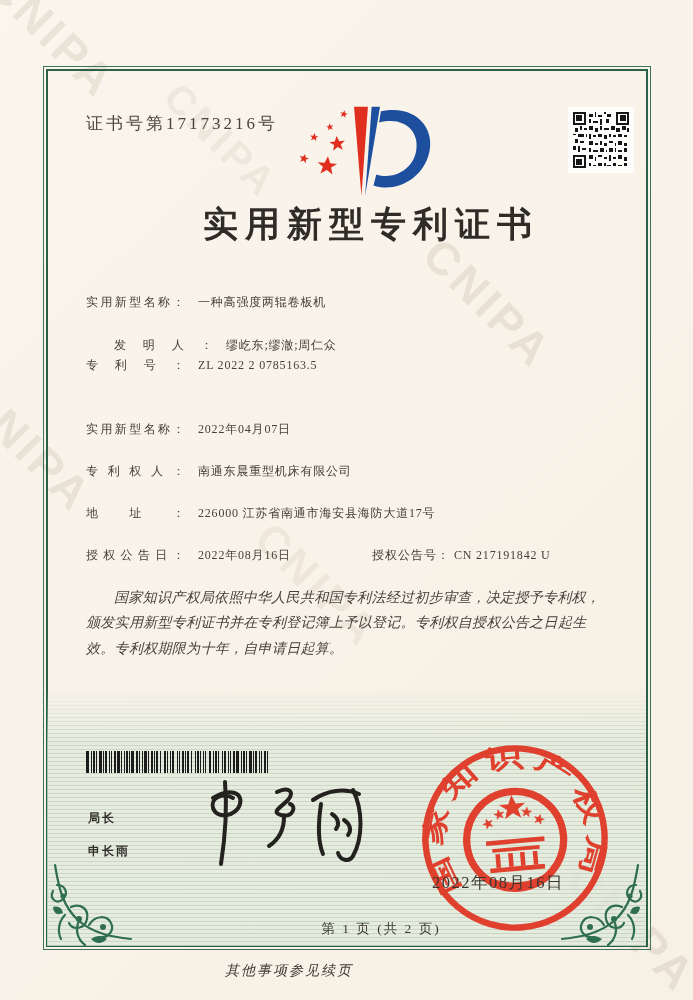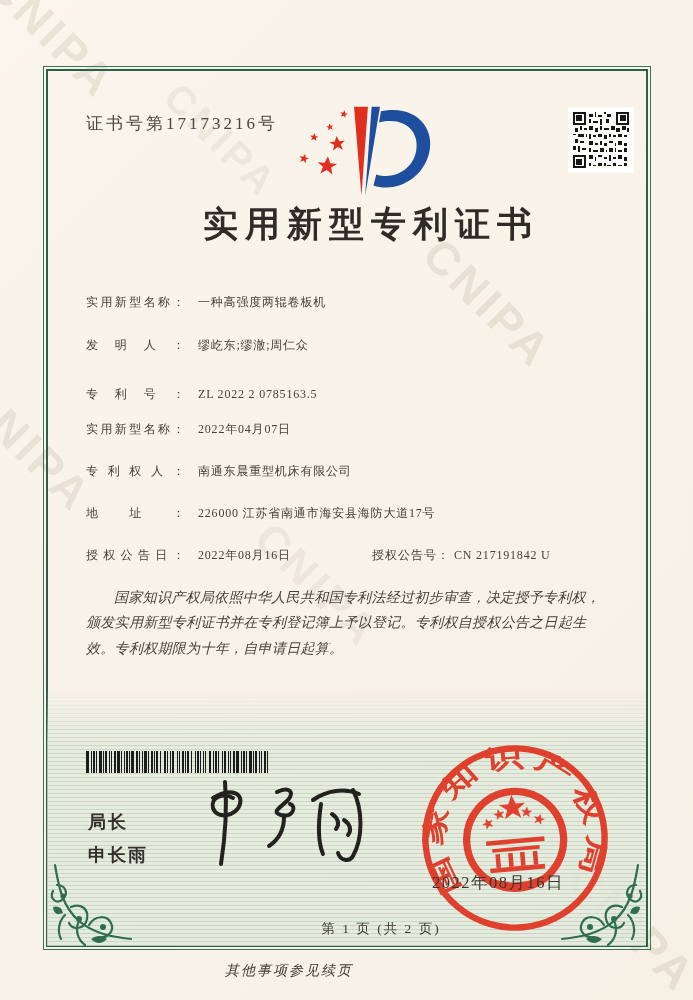--- a/index.html
+++ b/index.html
@@ -40,21 +40,21 @@
   .flabel{display:inline-block;width:99px;text-align:justify;text-align-last:justify;letter-spacing:0.5px;}
   .fvalue{margin-left:13px;letter-spacing:0.8px;}
   .paras{
     position:absolute;left:86px;top:585px;width:524px;
     font-size:14px;line-height:1.82;letter-spacing:0.3px;color:#46413b;
     font-style:italic;
   }
   .paras p{margin:0;text-indent:2em;}
   .barcode{position:absolute;left:86px;top:751px;width:182px;height:22px;}
   .director{position:absolute;left:88px;font-family:"Liberation Sans","DejaVu Sans",sans-serif;
-    font-size:18px;font-weight:600;color:#33302b;letter-spacing:2px;}
+    font-size:12px;font-weight:600;color:#33302b;letter-spacing:2px;}
   .sig{position:absolute;left:185px;top:776px;width:200px;height:98px;}
   .seal{position:absolute;left:419px;top:742px;width:192px;height:192px;opacity:0.93;transform:rotate(-5deg);}
   .seal-date{position:absolute;left:432px;top:872px;font-size:16.5px;letter-spacing:1.5px;color:#3a362f;z-index:5;}
   .page-info{position:absolute;left:43px;top:920px;width:676px;text-align:center;font-size:13.5px;letter-spacing:2px;color:#3d3a34;}
   .note{position:absolute;left:0;top:962px;width:578px;text-align:center;font-size:14px;letter-spacing:2px;color:#3d3a34;font-style:italic;}
   .orn{position:absolute;width:96px;height:96px;}
   .orn.left{left:45px;top:855px;}
   .orn.right{left:552px;top:855px;transform:scaleX(-1);}
 </style>
 </head>
@@ -148,24 +148,24 @@
       <path d="M10 2h2v2h-2z M13 1h1v3h-1z M15 3h2v1h-2z M18 1h1v1h-1z M20 2h2v2h-2z M10 5h1v2h-1z M12 6h3v1h-3z M16 5h1v3h-1z M19 5h2v2h-2z M2 10h2v2H2z M5 9h1v2H5z M7 10h2v1H7z M1 13h2v1H1z M4 13h3v2H4z M8 13h1v2H8z M10 9h2v2h-2z M13 10h2v2h-2z M16 9h1v2h-1z M18 10h3v1h-3z M22 9h2v2h-2z M25 10h2v2h-2z M28 9h2v2h-2z M31 10h1v2h-1z M10 13h1v3h-1z M12 14h2v1h-2z M15 13h2v2h-2z M18 14h2v2h-2z M21 13h1v2h-1z M23 14h2v1h-2z M26 13h2v2h-2z M29 14h2v1h-2z M2 16h2v2H2z M5 17h2v1H5z M1 20h2v2H1z M4 20h1v3h-1z M6 21h2v1H6z M10 17h2v2h-2z M13 18h2v1h-2z M16 17h1v2h-1z M18 18h2v2h-2z M21 17h2v1h-2z M24 18h1v2h-1z M26 17h2v2h-2z M29 18h2v2h-2z M10 21h1v2h-1z M12 22h3v1h-3z M16 21h2v2h-2z M19 22h1v1h-1z M21 21h2v2h-2z M24 21h1v2h-1z M26 22h2v1h-2z M29 21h2v2h-2z M10 25h2v2h-2z M13 26h1v2h-1z M15 25h2v1h-2z M18 26h2v1h-2z M21 25h1v3h-1z M23 26h2v1h-2z M26 25h2v2h-2z M29 26h2v2h-2z M10 29h1v2h-1z M12 30h2v1h-2z M15 29h2v2h-2z M18 29h1v2h-1z M20 30h2v1h-2z M23 29h2v2h-2z M26 30h2v1h-2z M29 29h2v2h-2z"></path>
     </g>
   </svg>
 </div>
 
 <div class="title">实用新型专利证书</div>
 
 <div class="field-row" style="top:294px;">
   <span class="flabel">实用新型名称：</span><span class="fvalue">一种高强度两辊卷板机</span>
 </div>
-<div class="field-row" style="top:337px;">
+<div class="field-row" style="top:337px;margin-left:28px;">
   <span class="flabel">发明人：</span><span class="fvalue">缪屹东;缪澈;周仁众</span>
 </div>
-<div class="field-row" style="top:386px;">
+<div class="field-row" style="top:357px;">
   <span class="flabel">专利号：</span><span class="fvalue">ZL 2022 2 0785163.5</span>
 </div>
 <div class="field-row" style="top:421px;">
   <span class="flabel">实用新型名称：</span><span class="fvalue">2022年04月07日</span>
 </div>
 <div class="field-row" style="top:463px;">
   <span class="flabel">专利权人：</span><span class="fvalue">南通东晨重型机床有限公司</span>
 </div>
 <div class="field-row" style="top:505px;">
   <span class="flabel">地址：</span><span class="fvalue">226000 江苏省南通市海安县海防大道17号</span>

